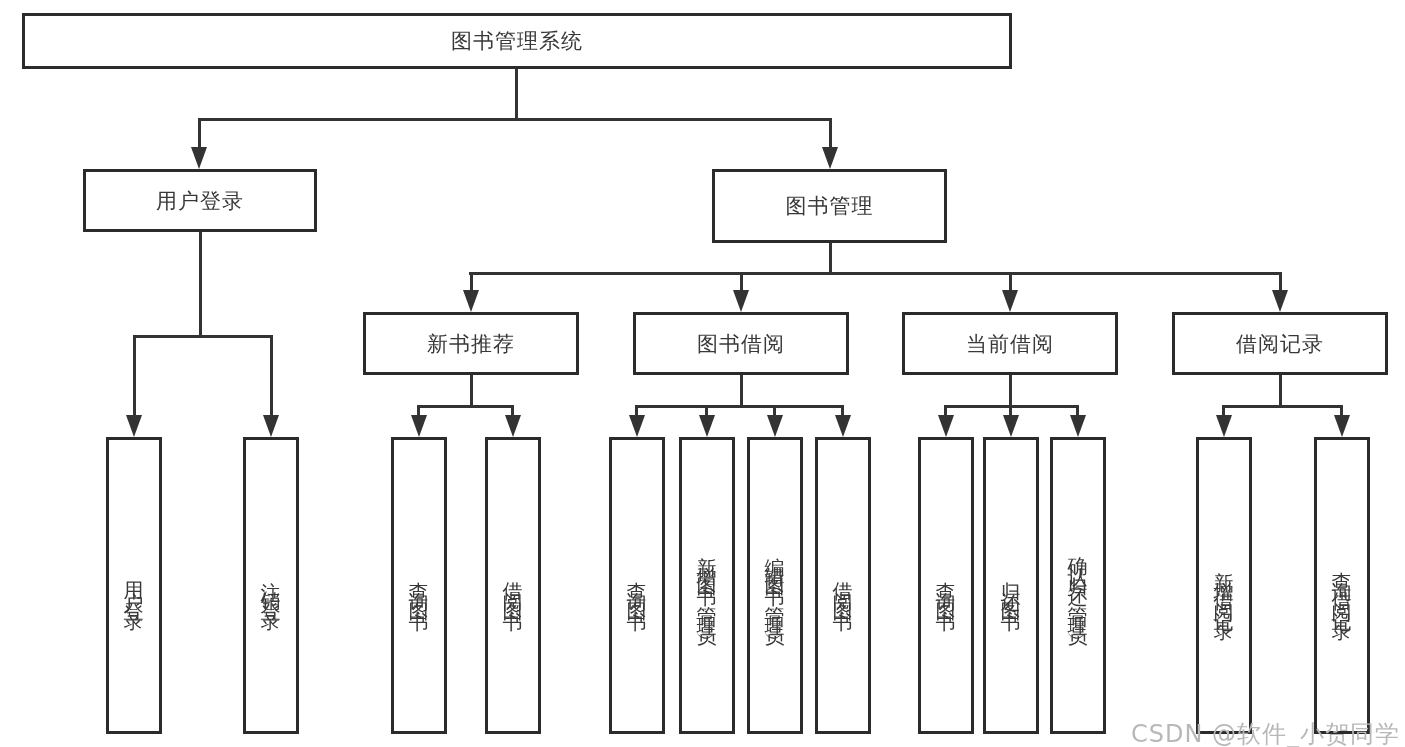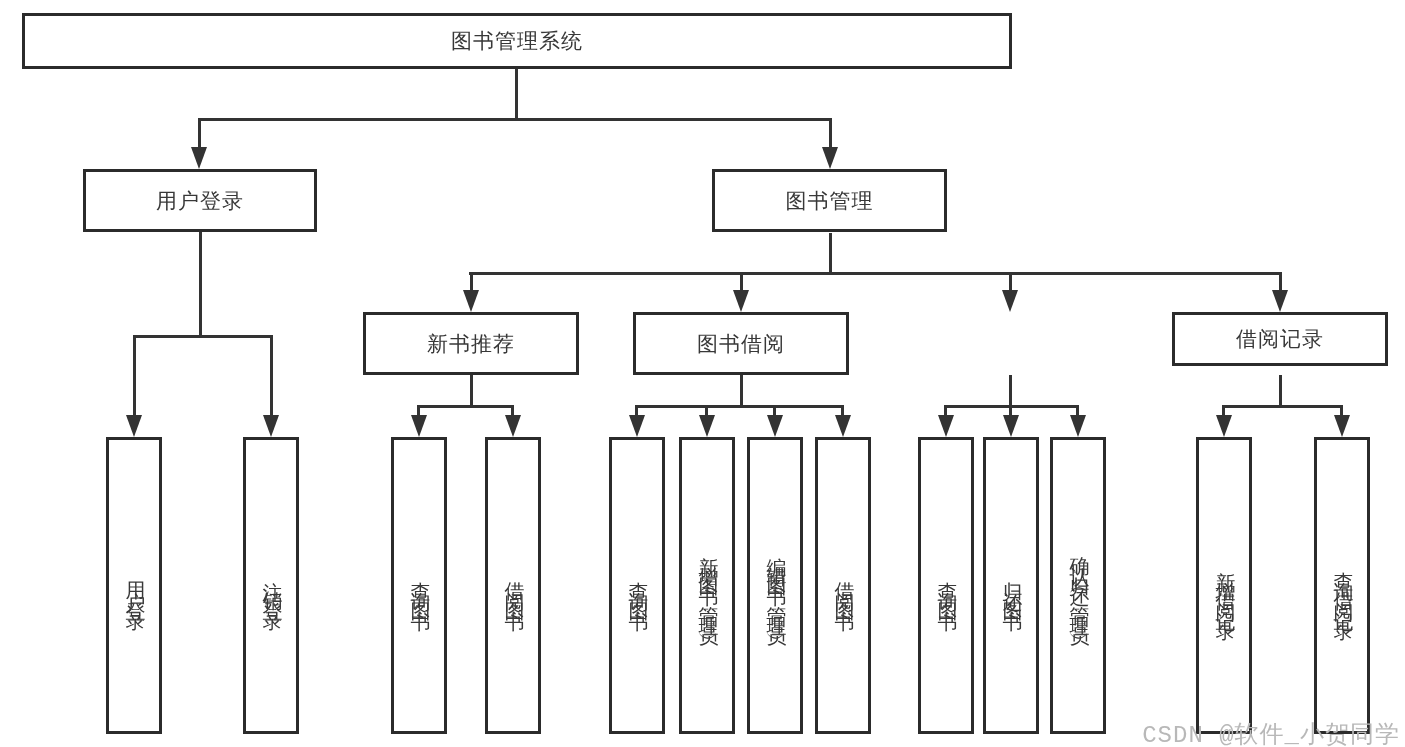--- a/index.html
+++ b/index.html
@@ -13,21 +13,20 @@
   body {
     background: var(--background);
     font-family: "DejaVu Sans", "Liberation Sans", sans-serif;
   }
   .canvas {
     position: relative;
     width: 1405px;
     height: 747px;
     background: var(--background);
     overflow: hidden;
-    font-family: Liberation Mono, monospace;
   }
   .line {
     position: absolute;
     background: var(--line);
   }
   .arrowhead {
     position: absolute;
     width: 0; height: 0;
     border-left: 8px solid transparent;
     border-right: 8px solid transparent;
@@ -131,31 +130,34 @@
   <div class="arrowhead" style="left:1216px;top:415px"></div>
   <div class="arrowhead" style="left:1334px;top:415px"></div>
 
   <div class="box h" style="left:22px;top:13px;width:990px;height:56px">
     <span>图书管理系统</span>
   </div>
 
   <div class="box h" style="left:83px;top:169px;width:234px;height:63px">
     <span>用户登录</span>
   </div>
-  <div class="box h" style="left:712px;top:169px;width:235px;height:63px">
+  <div class="box h" style="left:712px;top:169px;width:235px;height:74px">
     <span>图书管理</span>
   </div>
 
   <div class="box h" style="left:633px;top:312px;width:216px;height:63px">
     <span>图书借阅</span>
   </div>
   <div class="box h" style="left:363px;top:312px;width:216px;height:63px">
     <span>新书推荐</span>
   </div>
-  <div class="box h" style="left:1172px;top:312px;width:216px;height:54px">
+  <div class="box h" style="left:902px;top:312px;width:216px;height:63px">
+    <span>当前借阅</span>
+  </div>
+  <div class="box h" style="left:1172px;top:312px;width:216px;height:63px">
     <span>借阅记录</span>
   </div>
 
   <div class="box v" style="left:106px">
     <span>用户登录</span>
   </div>
   <div class="box v" style="left:243px">
     <span>注销登录</span>
   </div>
 

